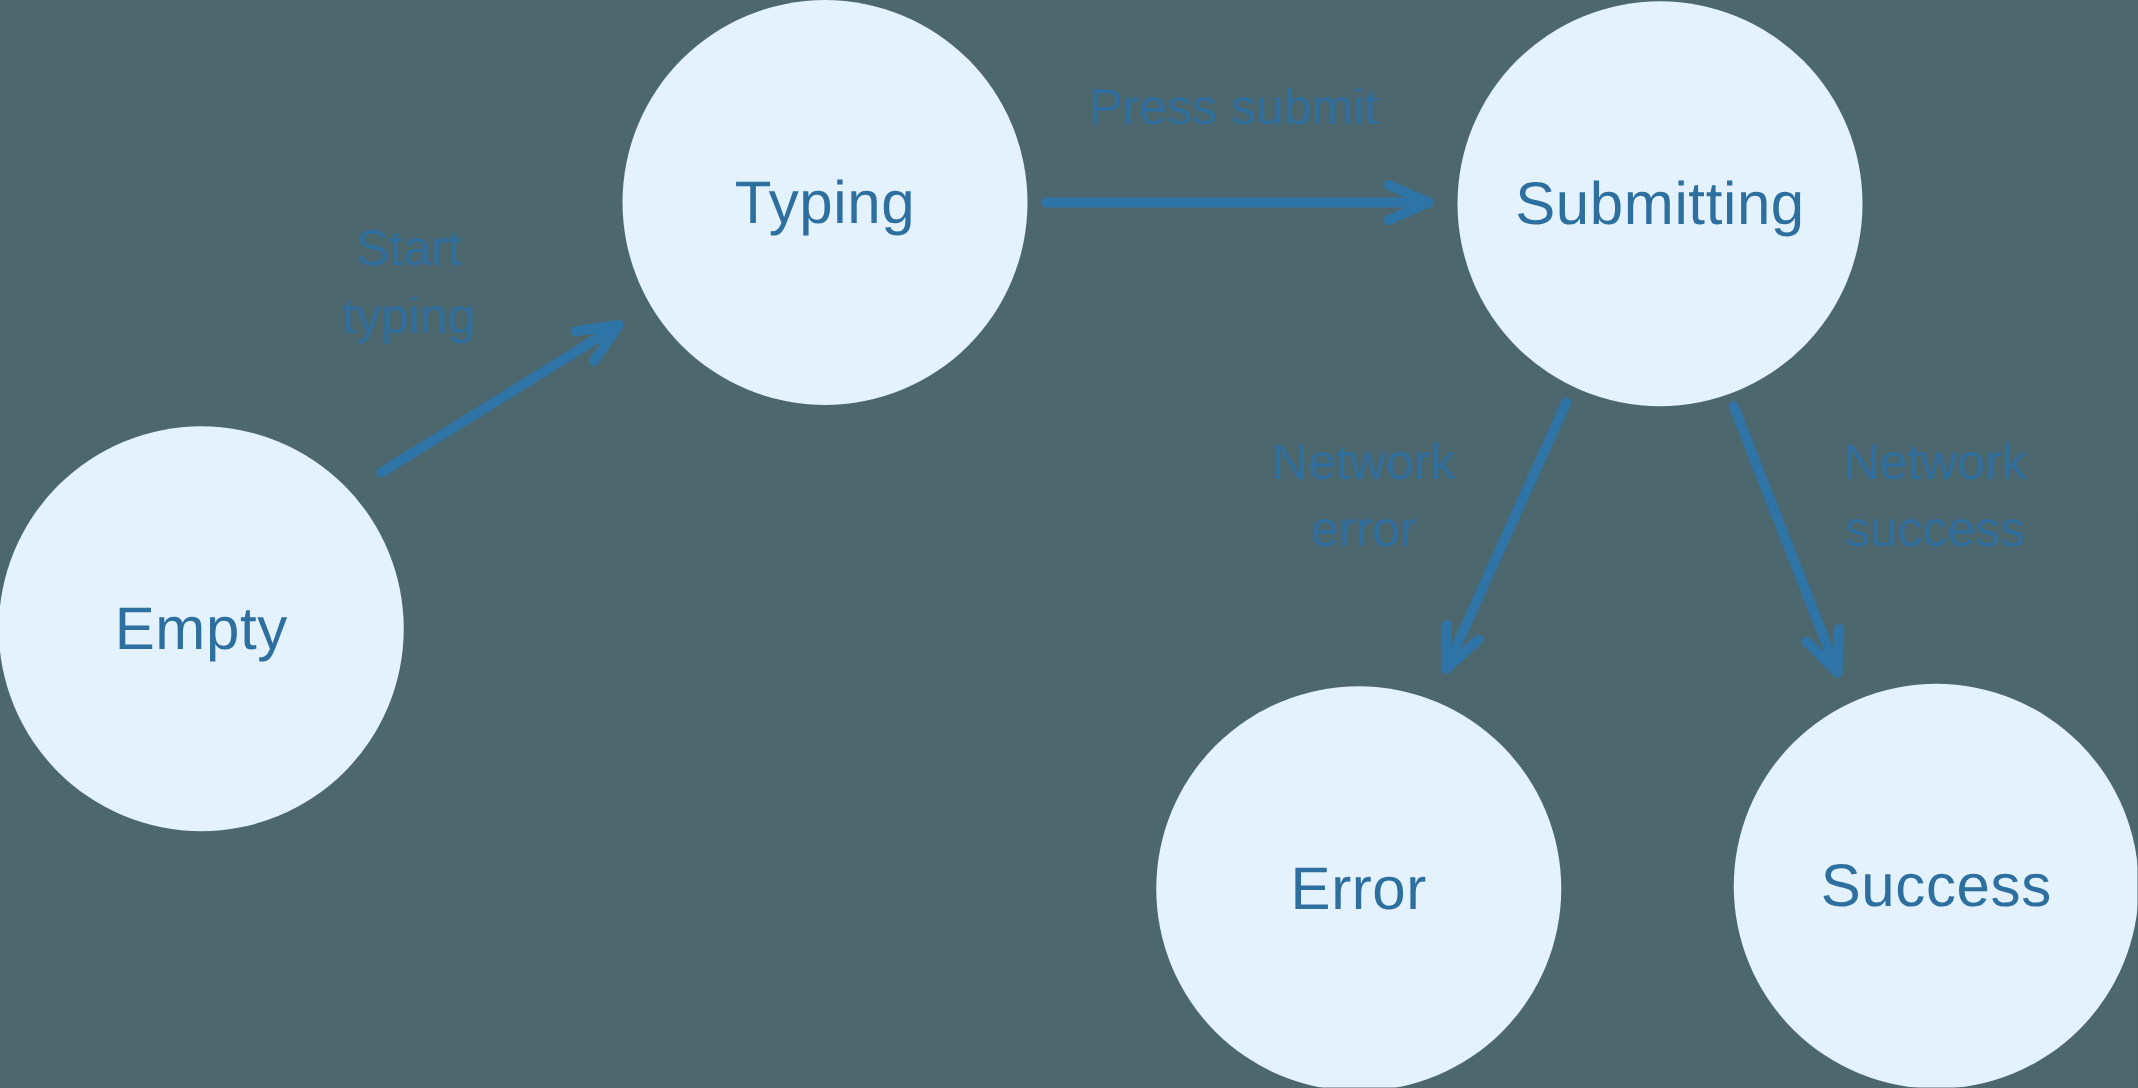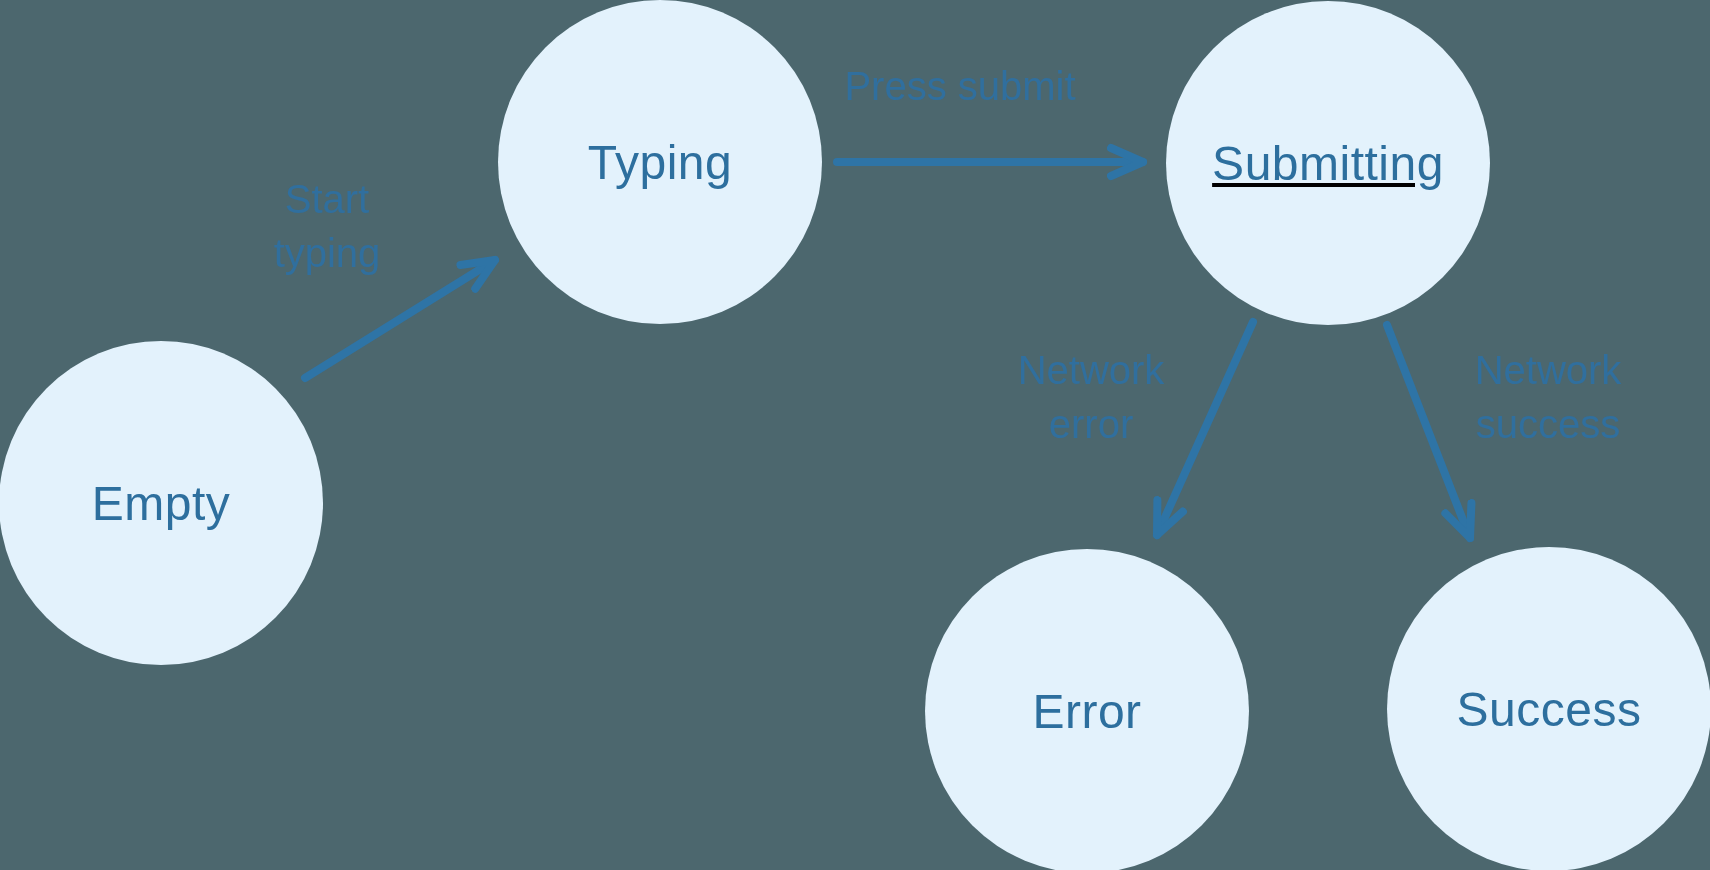--- a/index.html
+++ b/index.html
@@ -42,36 +42,36 @@
   }
   .node span {
     color: var(--node-text, #2d6f9e);
     font-size: 48px;
     font-weight: 500;
     letter-spacing: 0.5px;
     white-space: nowrap;
   }
   .node-empty      { left: -1px;   top: 341px; text-align: right; }
   .node-typing     { left: 498px;  top: 0px;   }
-  .node-submitting { left: 1166px; top: 1px; text-decoration: underline;   }
+  .node-submitting { left: 1166px; top: 1px;   }
   .node-error      { left: 925px;  top: 549px; }
   .node-success    { left: 1387px; top: 547px; }
 
   .edge-label {
     position: absolute;
     transform: translate(-50%, -50%);
     color: var(--edge-label, #306f9e);
     font-size: 40px;
     font-weight: 500;
     line-height: 54px;
     text-align: center;
     white-space: nowrap;
   }
   .label-start-typing    { left: 327px;  top: 226px; }
-  .label-press-submit    { left: 960px;  top: 86px;  }
+  .label-press-submit    { left: 987px;  top: 86px;  }
   .label-network-error   { left: 1091px; top: 397px; }
   .label-network-success { left: 1548px; top: 397px; }
 </style>
 </head>
 <body>
 
 <div class="stage">
 
   <svg class="edges" viewBox="0 0 1710 870" xmlns="http://www.w3.org/2000/svg" aria-hidden="true">
     <defs>

